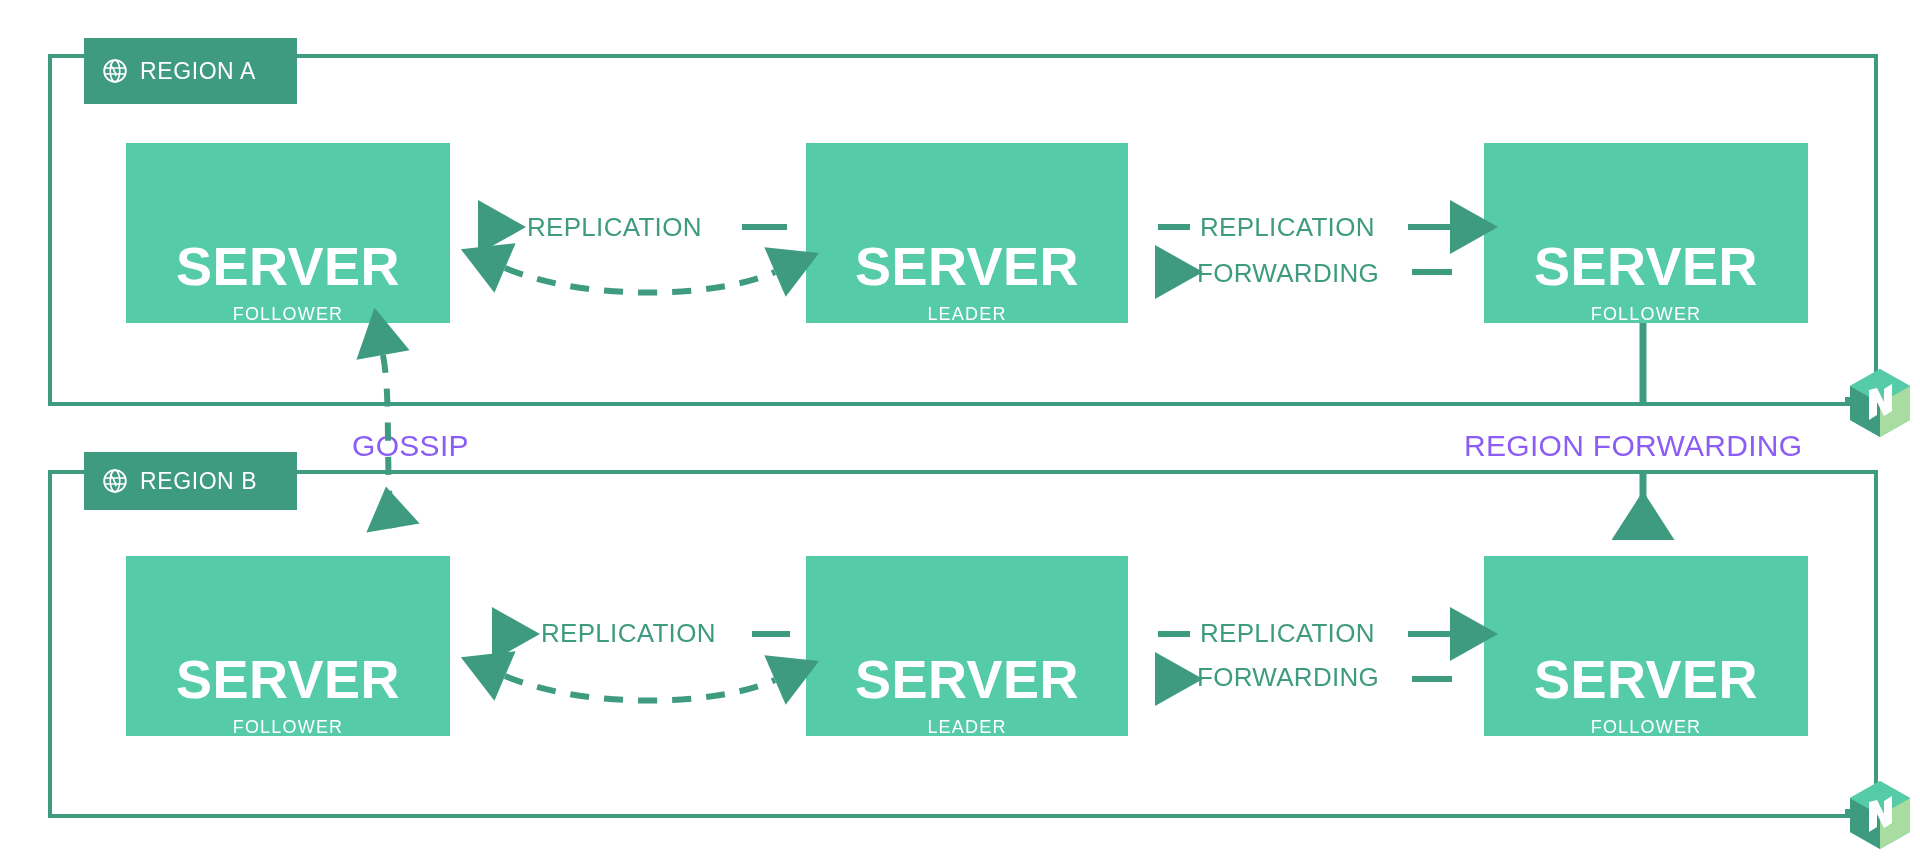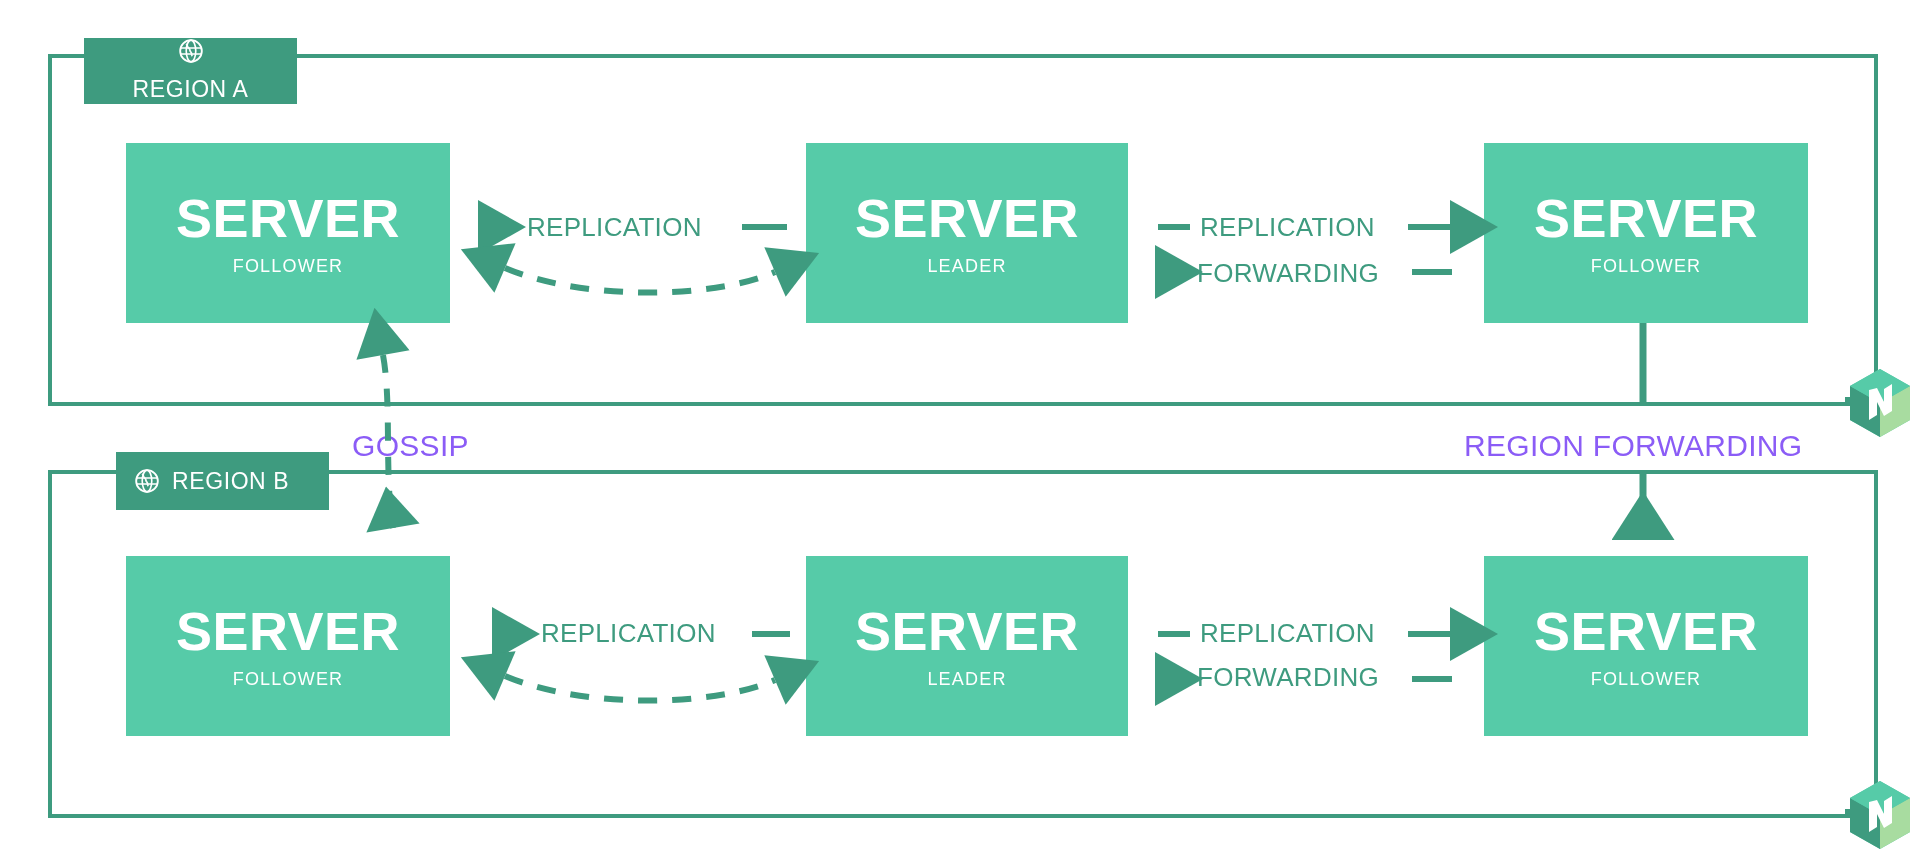--- a/index.html
+++ b/index.html
@@ -6,39 +6,39 @@
   body{width:1920px;height:866px;position:relative;overflow:hidden;
        font-family:"Liberation Sans",sans-serif;}
   #stage{position:absolute;left:0;top:0;width:1920px;height:866px;}
   svg.layer{position:absolute;left:0;top:0;width:1920px;height:866px;overflow:visible;}
   .regionbox{position:absolute;box-sizing:border-box;border:4px solid #3E9B7F;}
   .region-tab{position:absolute;background:#3E9B7F;display:flex;align-items:center;
               box-sizing:border-box;padding:0 18px;gap:12px;}
   .region-tab-label{color:#ffffff;font-size:23px;letter-spacing:.6px;white-space:nowrap;}
   .globe{width:26px;height:26px;flex:0 0 26px;display:block;}
   .server{position:absolute;background:#56CBA8;display:flex;flex-direction:column;
-          align-items:center;justify-content:center;box-sizing:border-box;}
+          align-items:center;justify-content:flex-end;box-sizing:border-box;}
   .server-title{color:#ffffff;font-size:54px;font-weight:bold;line-height:1;
                 letter-spacing:.5px;}
   .server-role{color:#ffffff;font-size:18px;line-height:1;margin-top:12px;
                letter-spacing:1.2px;}
   .edge-label{position:absolute;color:#3E9B7F;font-size:26px;white-space:nowrap;
               letter-spacing:.3px;}
   .big-label{position:absolute;color:#8b5cf6;font-size:30px;white-space:nowrap;
              letter-spacing:.3px;}
   .nomad{position:absolute;width:64px;height:70px;}
 </style>
 </head>
 <body>
 
 <div id="stage">
 
   <div class="regionbox" style="left:48px;top:54px;width:1830px;height:352px;"></div>
 
-  <div class="region-tab" style="left:84px;top:38px;width:213px;height:66px;flex-direction:column;">
+  <div class="region-tab" style="left:84px;top:38px;width:213px;height:66px;">
     <svg class="globe" viewBox="0 0 24 24">
       <circle cx="12" cy="12" r="10" fill="none" stroke="#ffffff" stroke-width="1.7"></circle>
       <ellipse cx="12" cy="12" rx="4.4" ry="10" fill="none" stroke="#ffffff" stroke-width="1.5"></ellipse>
       <path d="M2.3 9.2 H21.7 M2.3 14.8 H21.7" stroke="#ffffff" stroke-width="1.4" fill="none"></path>
       <path d="M7.5 5.5 c1.6 1.4 1.0 3.2 2.6 3.9 c1.5 .7 .4 2.6 1.7 3.4 c1.2 .8 .3 2.8 1.4 3.9" fill="#ffffff" stroke="#ffffff" stroke-width="1.6" stroke-linejoin="round" opacity=".95"></path>
     </svg>
     <span class="region-tab-label">REGION A</span>
   </div>
 
   <div class="server" style="left:126px;top:143px;width:324px;height:180px;">
@@ -55,21 +55,21 @@
     <span class="server-title">SERVER</span>
     <span class="server-role">FOLLOWER</span>
   </div>
 
   <span class="edge-label" style="left:527px;top:212px;">REPLICATION</span>
   <span class="edge-label" style="left:1200px;top:212px;">REPLICATION</span>
   <span class="edge-label" style="left:1197px;top:258px;">FORWARDING</span>
 
   <div class="regionbox" style="left:48px;top:470px;width:1830px;height:348px;"></div>
 
-  <div class="region-tab" style="left:84px;top:452px;width:213px;height:58px;margin-left:32px;">
+  <div class="region-tab" style="left:84px;top:452px;width:213px;height:58px;">
     <svg class="globe" viewBox="0 0 24 24">
       <circle cx="12" cy="12" r="10" fill="none" stroke="#ffffff" stroke-width="1.7"></circle>
       <ellipse cx="12" cy="12" rx="4.4" ry="10" fill="none" stroke="#ffffff" stroke-width="1.5"></ellipse>
       <path d="M2.3 9.2 H21.7 M2.3 14.8 H21.7" stroke="#ffffff" stroke-width="1.4" fill="none"></path>
       <path d="M7.5 5.5 c1.6 1.4 1.0 3.2 2.6 3.9 c1.5 .7 .4 2.6 1.7 3.4 c1.2 .8 .3 2.8 1.4 3.9" fill="#ffffff" stroke="#ffffff" stroke-width="1.6" stroke-linejoin="round" opacity=".95"></path>
     </svg>
     <span class="region-tab-label">REGION B</span>
   </div>
 
   <div class="server" style="left:126px;top:556px;width:324px;height:180px;">

